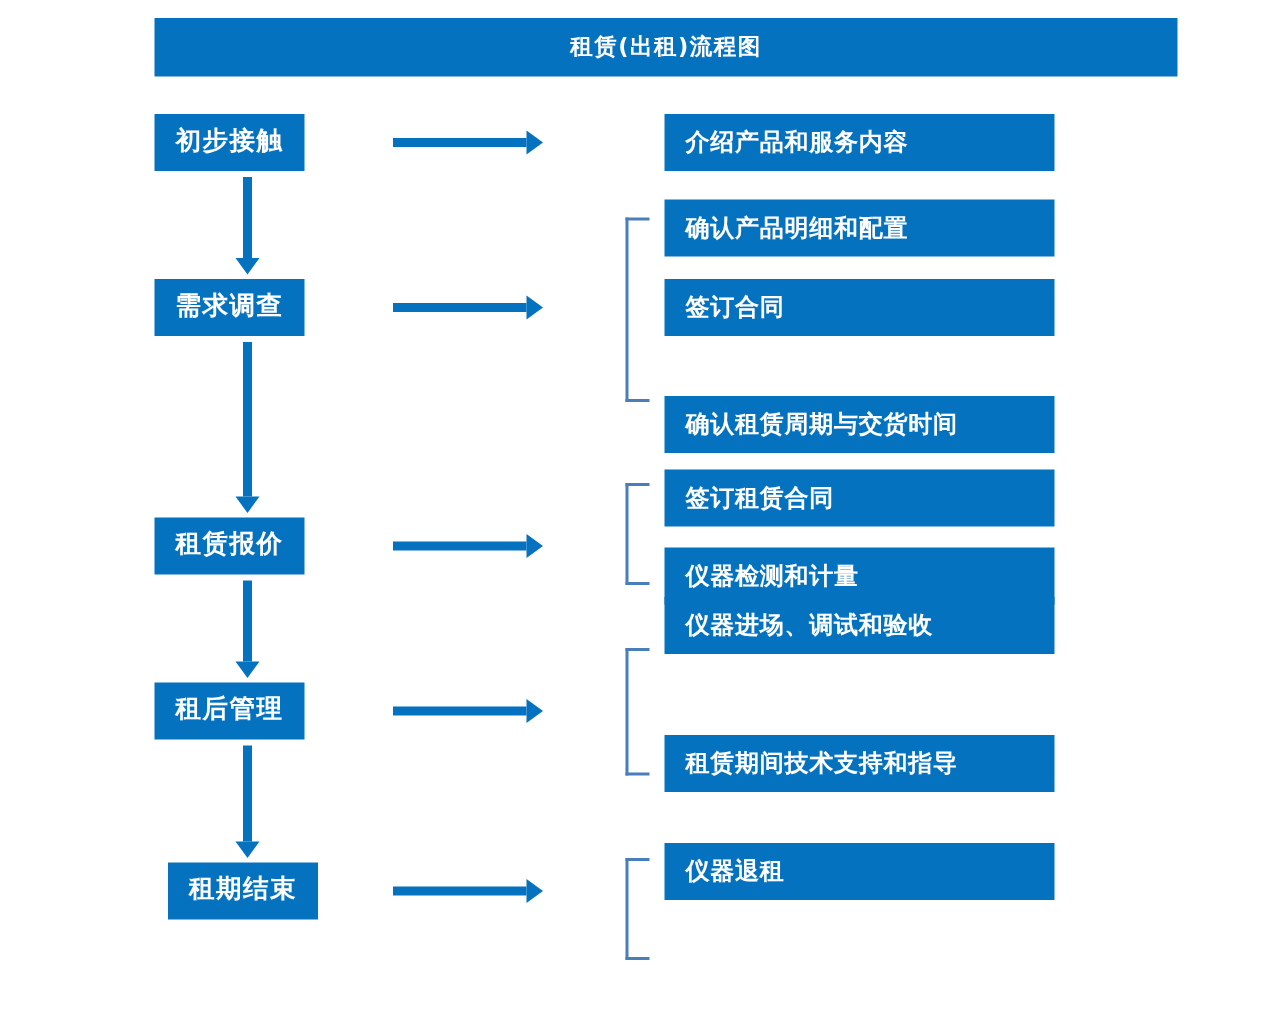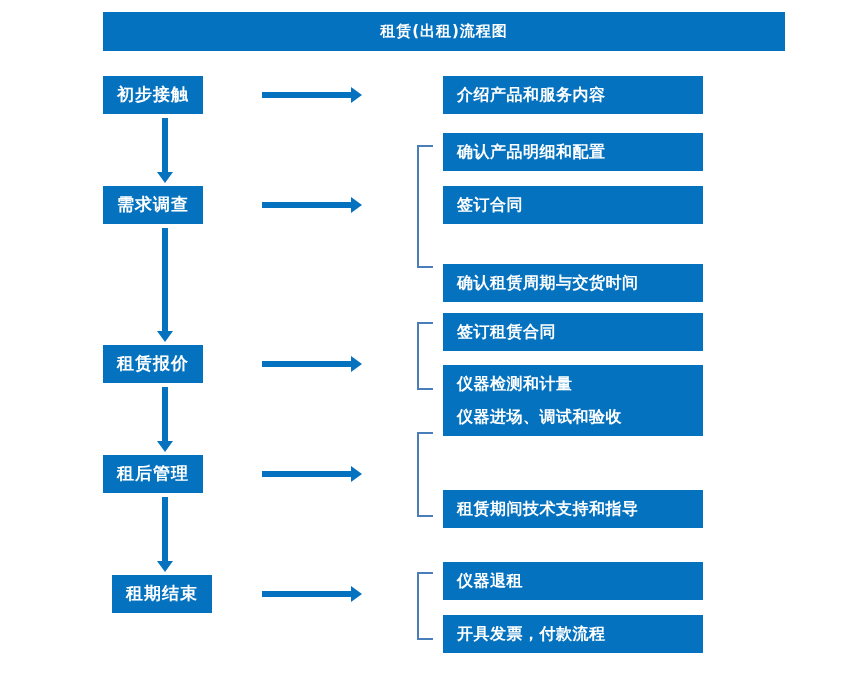--- a/index.html
+++ b/index.html
@@ -206,15 +206,14 @@
   <div class="box detail" style="top:313px;">签订租赁合同</div>
 
   <div class="box detail" style="top:365px;">仪器检测和计量</div>
 
   <div class="box detail" style="top:398px;">仪器进场、调试和验收</div>
 
   <div class="box detail" style="top:490px;">租赁期间技术支持和指导</div>
 
   <div class="box detail" style="top:562px;">仪器退租</div>
 
-  <div class="box detail" style="top:615px;">开具发票，付款流程</div>
 
 </div>
 
 </body></html>

